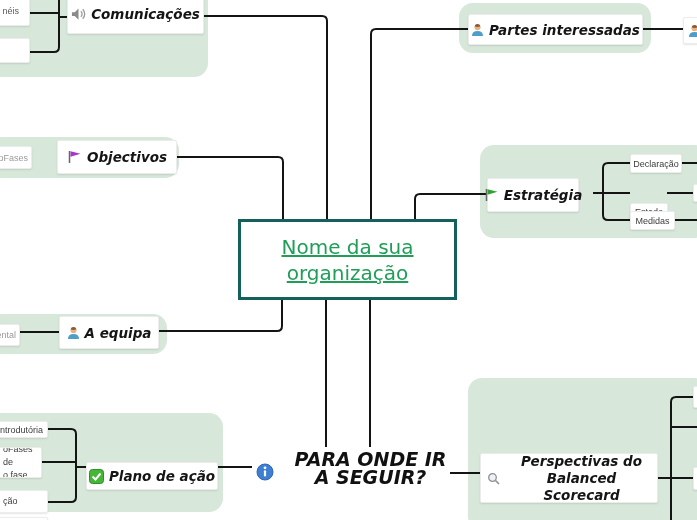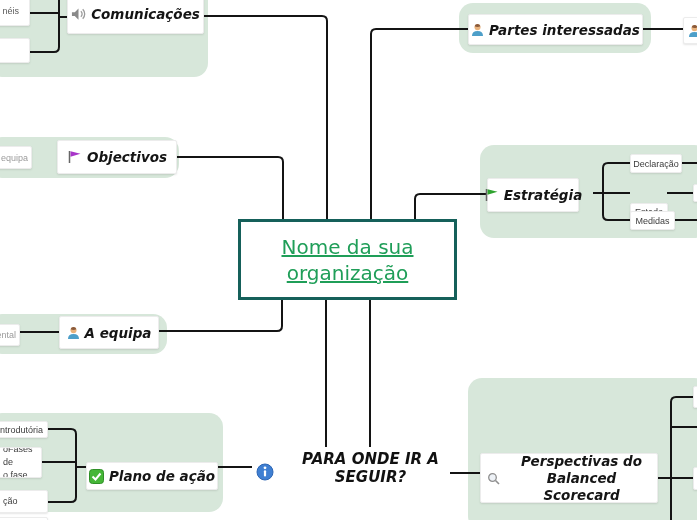--- a/index.html
+++ b/index.html
@@ -26,21 +26,21 @@
     position:absolute;left:238px;top:219px;width:219px;height:81px;background:#fff;
     border:3px solid #15605a;z-index:3;display:flex;align-items:center;justify-content:center;
     box-sizing:border-box;
   }
   #center-node .title{
     width:205px;text-align:center;font-weight:normal;font-size:20px;line-height:26px;
     color:#1f9e58;text-decoration:underline;
   }
   #para-onde{
     position:absolute;left:288px;top:450px;width:165px;z-index:2;text-align:center;
-    font-style:italic;font-weight:bold;font-size:15px;line-height:18px;color:#111;
+    font-style:italic;font-weight:bold;font-size:19px;line-height:18px;color:#111;
   }
   .iconbtn{position:absolute;z-index:3;}
   .lbl{display:inline-block;}
   svg.icon{flex:0 0 auto;display:block;}
 </style>
 </head>
 <body>
 
 <div id="canvas">
 
@@ -101,21 +101,21 @@
   </div>
 
   <div class="node" style="left:57px;top:140px;width:120px;height:34px;text-align:right;">
     <svg class="icon" width="15" height="14" viewBox="0 0 15 14">
         <path d="M2.5 13 V1" stroke="#666" stroke-width="1.5"></path>
         <path d="M3.5 1.2 L13.5 3.8 L3.5 6.8 z" fill="#a834c9"></path>
       </svg>
     <span class="lbl">Objectivos</span>
   </div>
   <div class="node small cut gray" style="left:-30px;top:146px;width:62px;height:23px;">
-    <span>equipa</span>
+    <span>oFases</span>
   </div>
 
   <div class="node" style="left:468px;top:14px;width:175px;height:31px;">
     <svg class="icon" width="13" height="14" viewBox="0 0 13 14">
         <circle cx="6.5" cy="4.2" r="3" fill="#e9b27c"></circle>
         <path d="M3.6 3.2 a3 3 0 0 1 5.8 0 a6.5 6.5 0 0 1 -5.8 0 z" fill="#8a5a3a"></path>
         <path d="M1 13 q0 -5 5.5 -5 q5.5 0 5.5 5 z" fill="#4d9fc9"></path>
       </svg>
     <span class="lbl">Partes interessadas</span>
   </div>

